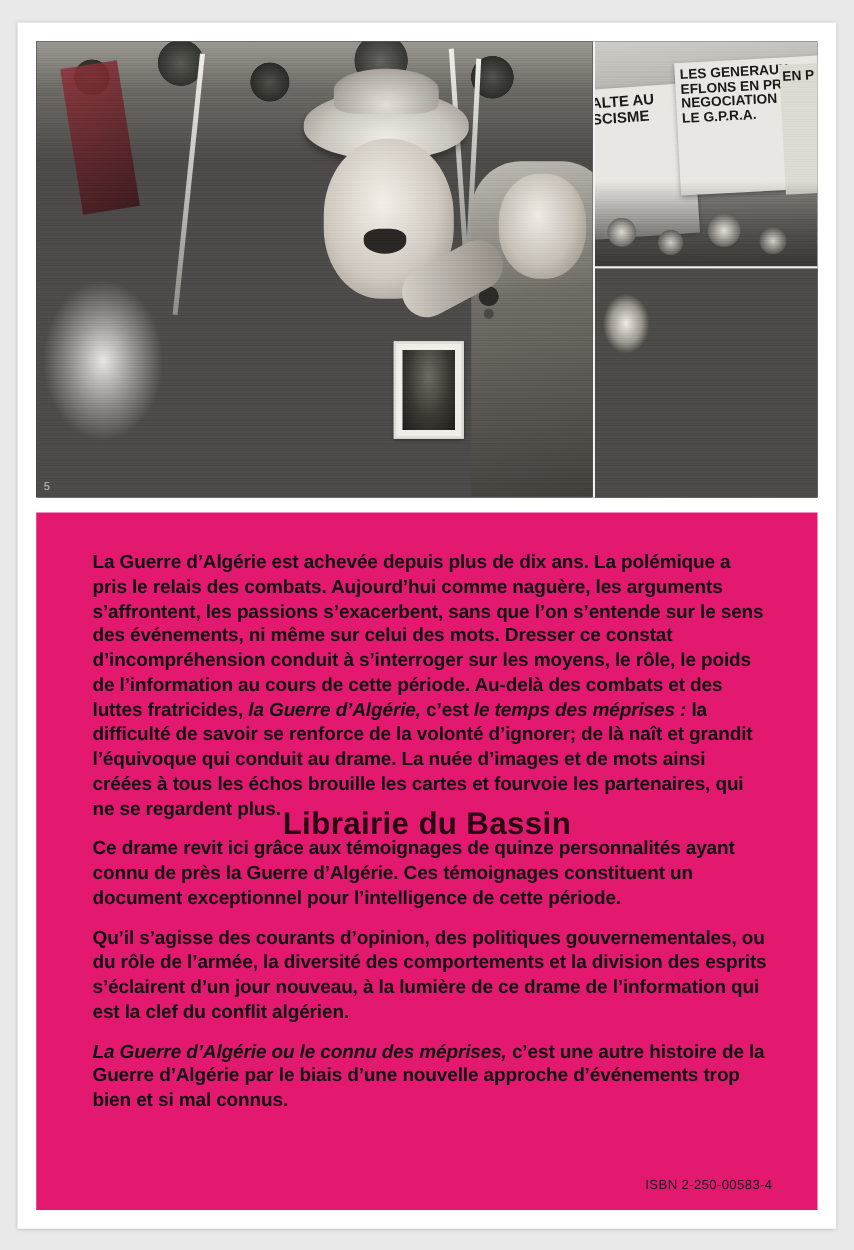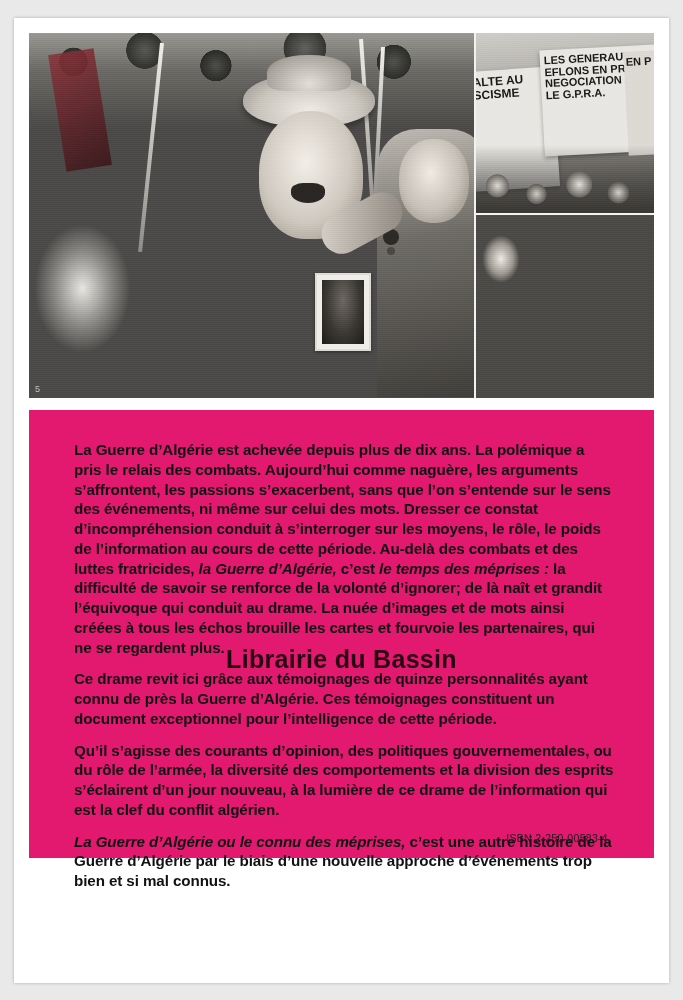--- a/index.html
+++ b/index.html
@@ -234,40 +234,40 @@
     font-size: 9px;
     opacity: .7;
   }
 
   
   .text-panel {
     position: absolute;
     left: 15px;
     top: 392px;
     width: 625px;
-    height: 448px;
+    height: 558px;
     background: #e2196e;
   }
   .copy {
     position: absolute;
     left: 45px;
     top: 30px;
     width: 540px;
     color: #111214;
     font-size: 15.2px;
     line-height: 1.30;
     font-weight: bold;
     letter-spacing: -0.1px;
     text-align: left;
   }
   .copy p { margin: 0 0 12px 0; }
   .copy i { font-style: italic; }
   .isbn {
     position: absolute;
-    right: 46px;
+    right: 36px;
     bottom: 14px;
     font-size: 10.5px;
     color: #1b1b1d;
     letter-spacing: .3px;
     font-weight: normal;
   }
 
   
   .watermark {
     position: absolute;

